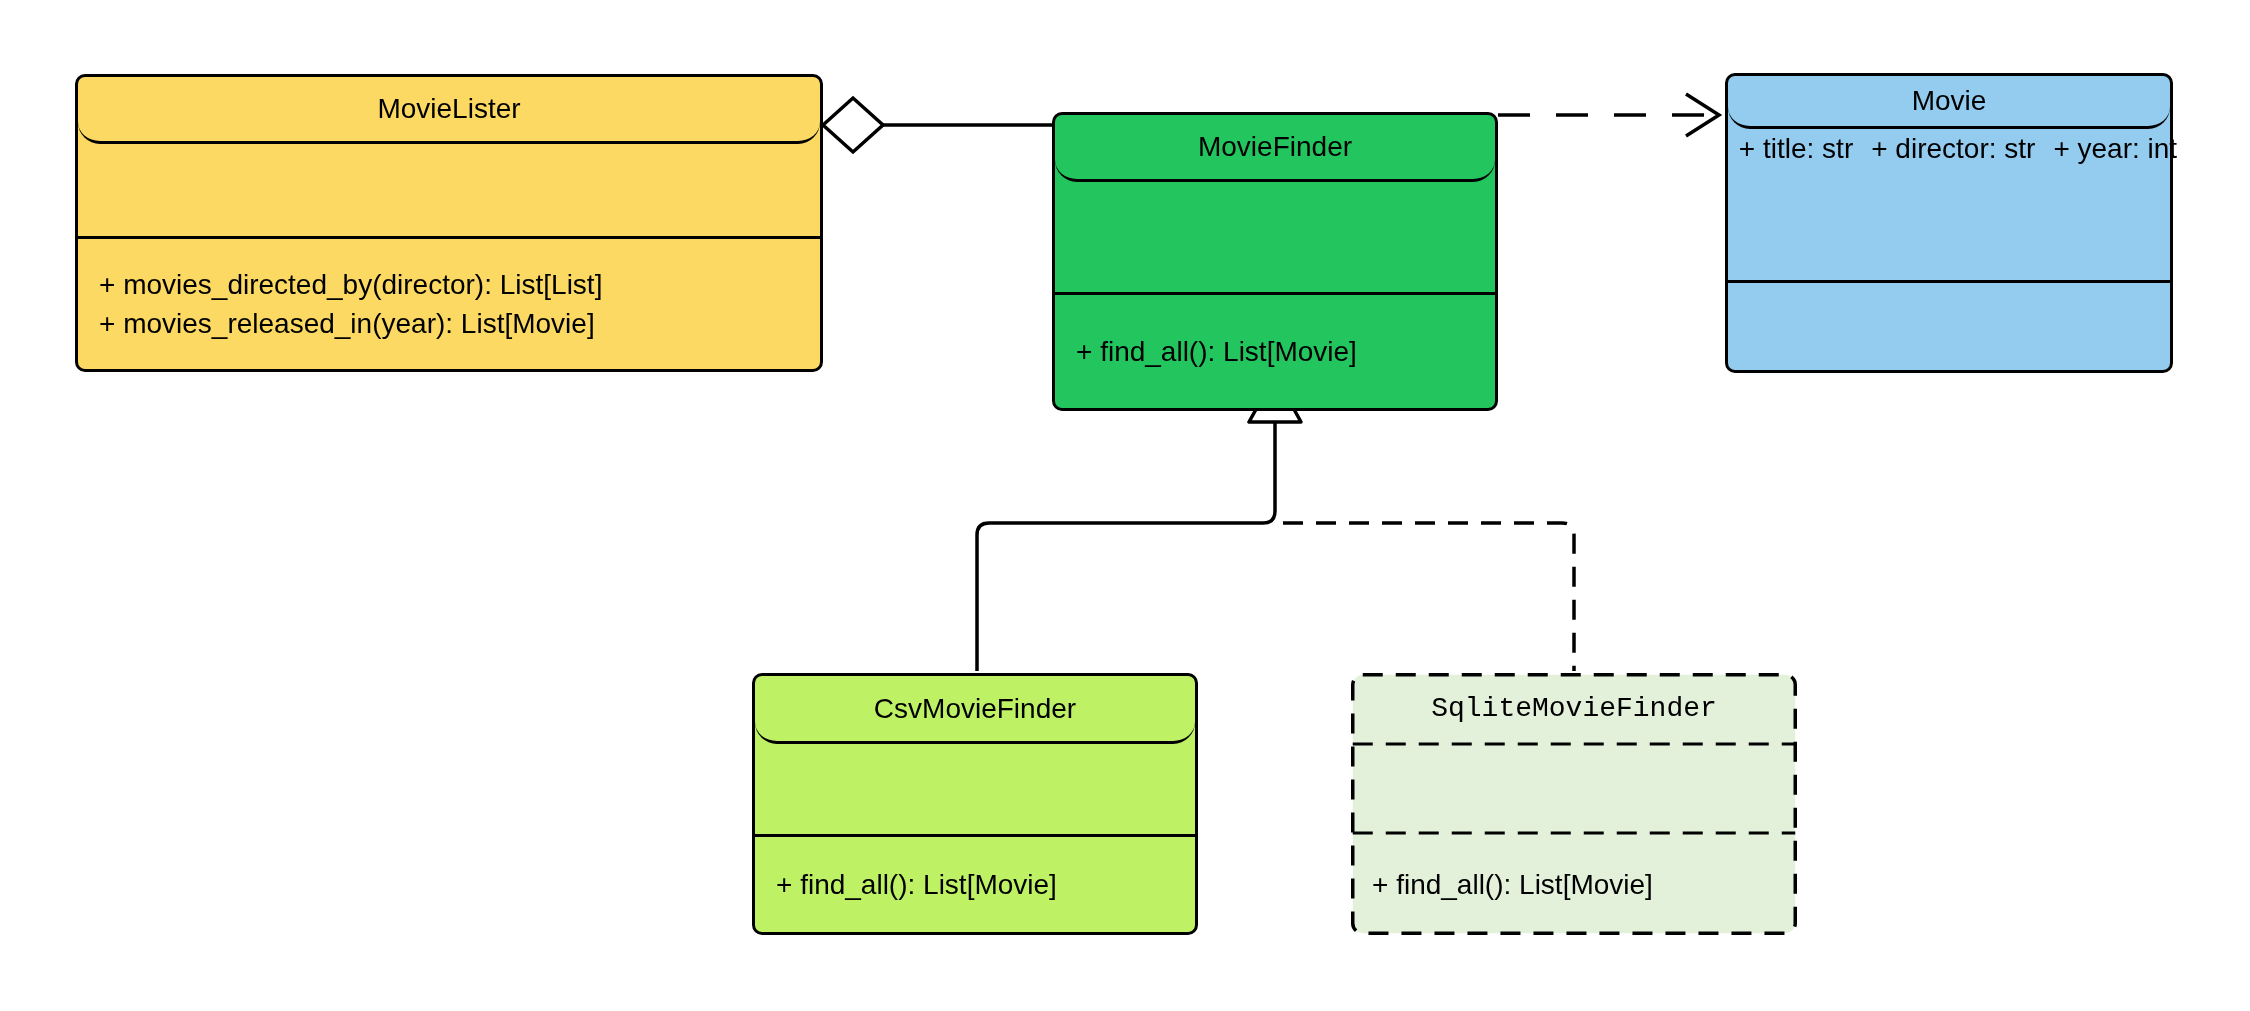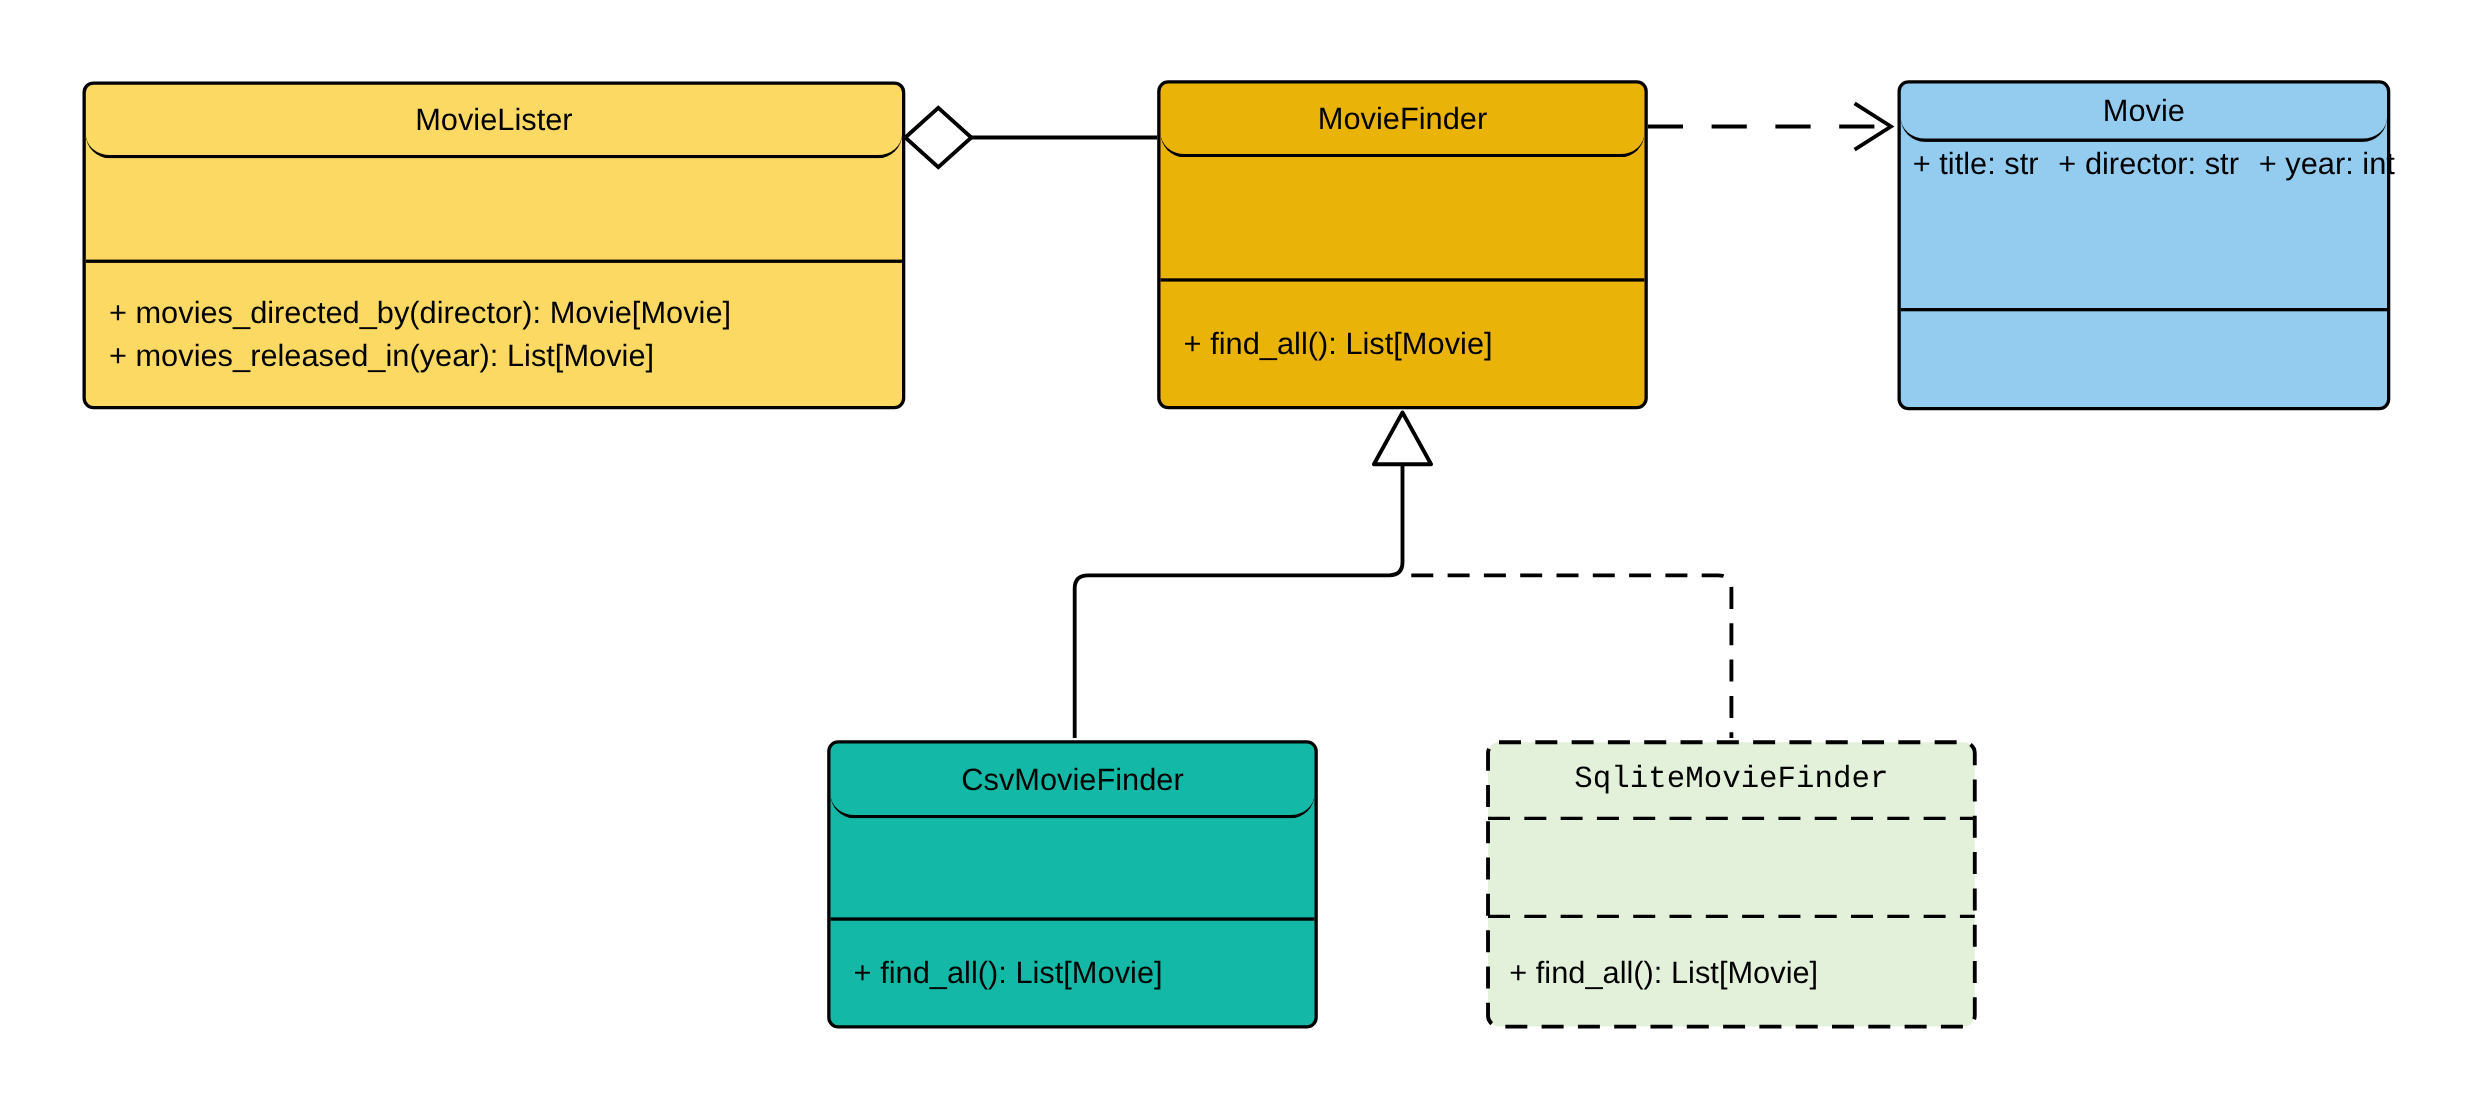--- a/index.html
+++ b/index.html
@@ -89,44 +89,44 @@
     
     <g>
       <path d="M 1283 523 L 1562 523 Q 1574 523 1574 535 L 1574 671" fill="none" stroke="#000" stroke-width="3.5" stroke-dasharray="20 13"></path>
     </g>
   </svg>
 
   <div class="class-box ml" style="background-color: rgb(252, 217, 98);">
     <div class="sec sec-title">MovieLister</div>
     <div class="sec sec-attrs"></div>
     <div class="sec sec-methods">
-      <div class="member">+ movies_directed_by(director): Movie[Movie]</div>
+      <div class="member">+ movies_directed_by(director): List[List]</div>
       <div class="member">+ movies_released_in(year): List[Movie]</div>
     </div>
   </div>
 
-  <div class="class-box mf" style="background-color: #eab308;">
+  <div class="class-box mf" style="background-color: #22c55e; margin-top: 39px;">
     <div class="sec sec-title">MovieFinder</div>
     <div class="sec sec-attrs"></div>
     <div class="sec sec-methods">
       <div class="member">+ find_all(): List[Movie]</div>
     </div>
   </div>
 
   <div class="class-box mv" style="background-color: rgb(147, 204, 239);">
     <div class="sec sec-title">Movie</div>
     <div class="sec sec-attrs">
       <div class="member">+ title: str</div>
       <div class="member">+ director: str</div>
       <div class="member">+ year: int</div>
     </div>
     <div class="sec sec-methods"></div>
   </div>
 
-  <div class="class-box csv" style="background-color: #14b8a6;">
+  <div class="class-box csv" style="background-color: #bef264;">
     <div class="sec sec-title">CsvMovieFinder</div>
     <div class="sec sec-attrs"></div>
     <div class="sec sec-methods">
       <div class="member">+ find_all(): List[Movie]</div>
     </div>
   </div>
 
   <div class="class-box sq no-border">
     <div class="sec sec-title">SqliteMovieFinder</div>
     <div class="sec sec-attrs"></div>

